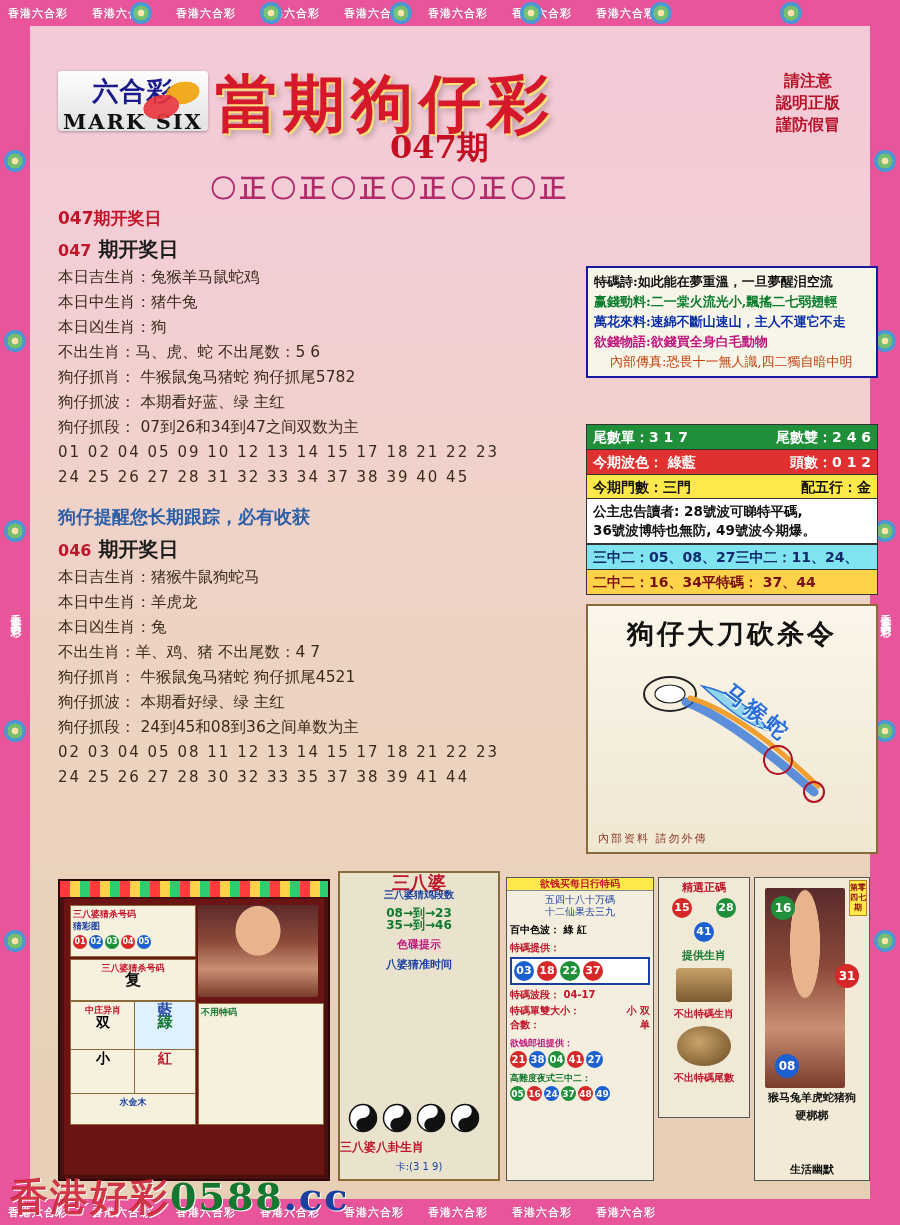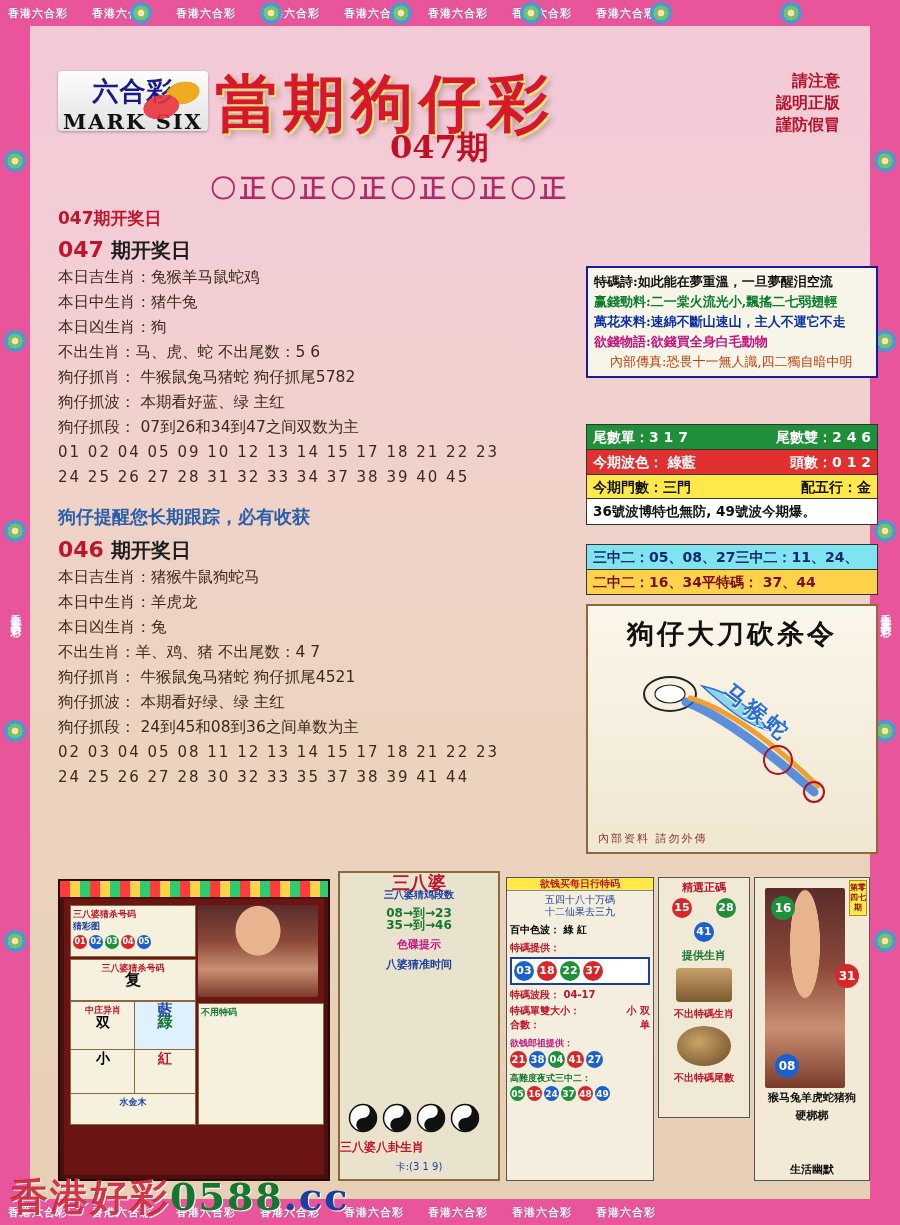--- a/index.html
+++ b/index.html
@@ -88,42 +88,42 @@
     letter-spacing:6px;
     white-space:nowrap;
   }
   .title-issue{
     position:absolute;left:360px;top:100px;
     font-size:32px;font-weight:bold;color:#c40f23;
     font-family:"DejaVu Serif","Liberation Serif",serif;
   }
   .notice{
     position:absolute;right:30px;top:44px;
-    text-align:right;color:#b7122a;font-weight:bold;font-size:16px;line-height:22px;
+    text-align:center;color:#b7122a;font-weight:bold;font-size:16px;line-height:22px;
   }
   .zheng-row{
     position:absolute;left:180px;top:145px;
     font-size:26px;color:#b02a6b;font-weight:bold;letter-spacing:4px;
     white-space:nowrap;
   }
   
   .left-col{
     position:absolute;left:28px;top:180px;width:470px;
     color:#3a2b1a;
     font-size:15.5px;
     line-height:25px;
     font-family:"DejaVu Sans","Liberation Sans",sans-serif;
   }
   .sec-title{
     color:#c0152a;font-weight:bold;font-size:17px;margin-bottom:2px;
   }
   .issue-line{
     font-size:20px;font-weight:bold;color:#1d1d1d;margin:6px 0 2px 0;
   }
-  .issue-line .num{color:#c0152a;font-size:22px;}
+  .issue-line .num{color:#c0152a;font-size:16px;}
   .nums{letter-spacing:2px;font-size:15px;}
   .remind{
     color:#2a5fa8;font-weight:bold;font-size:18px;margin:14px 0 8px 0;
   }
   
   .poem-box{
     position:absolute;left:556px;top:240px;width:292px;
     border:2px solid #1a1aa0;background:#f7f4e8;
     padding:4px 6px;box-sizing:border-box;
     font-size:13px;line-height:20px;
@@ -340,20 +340,21 @@
     </div>
     <div class="stat s2">
       <span>今期波色： 綠藍</span>
       <span>頭數：0 1 2</span>
     </div>
     <div class="stat s3">
       <span>今期門數：三門</span>
       <span>配五行：金</span>
     </div>
     <div class="notice-box">
+      <div>公主忠告讀者: 28號波可睇特平碼,</div>
       <div>36號波博特也無防, 49號波今期爆。</div>
     </div>
     <div class="stat s4">三中二：05、08、27三中二：11、24、01</div>
     <div class="stat s5">二中二：16、34平特碼： 37、44</div>
 
     <div class="poster">
       <div class="ph">狗仔大刀砍杀令</div>
       <svg class="blade" viewBox="0 0 220 150">
         <ellipse cx="42" cy="26" rx="26" ry="17" fill="none" stroke="#222" stroke-width="2"></ellipse>
         <ellipse cx="42" cy="26" rx="15" ry="9" fill="#fff" stroke="#222" stroke-width="1.2"></ellipse>

